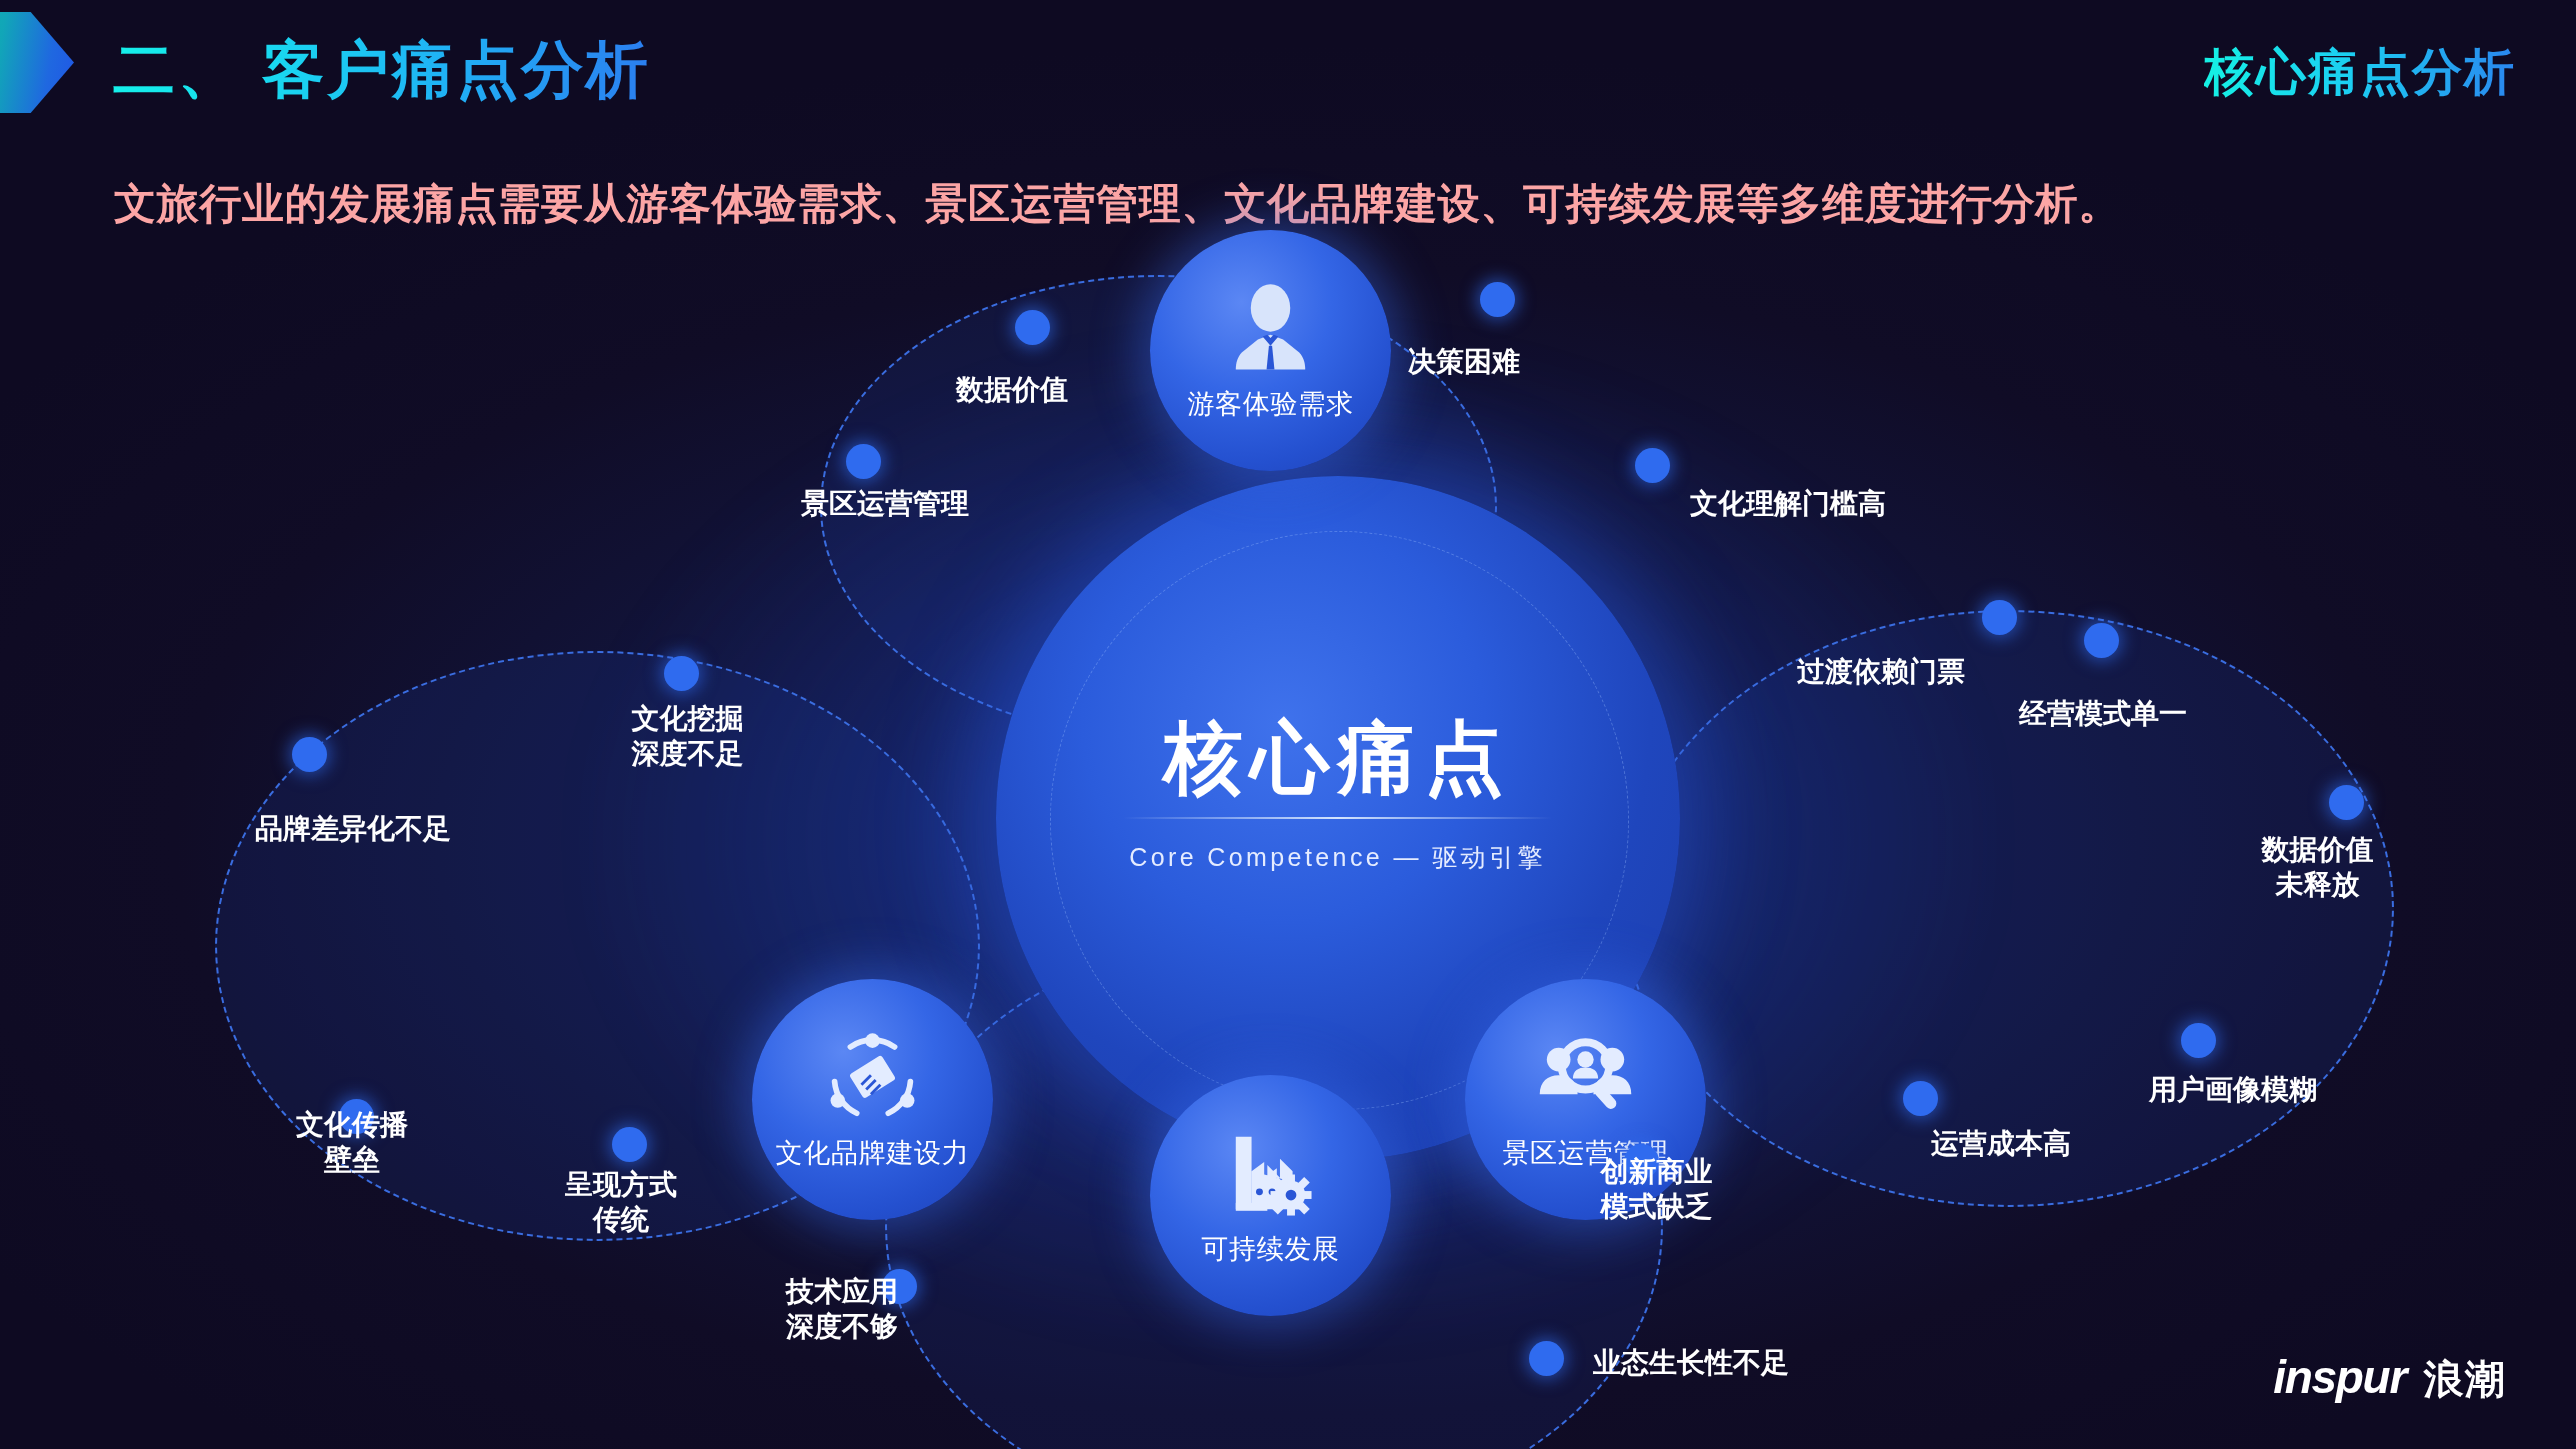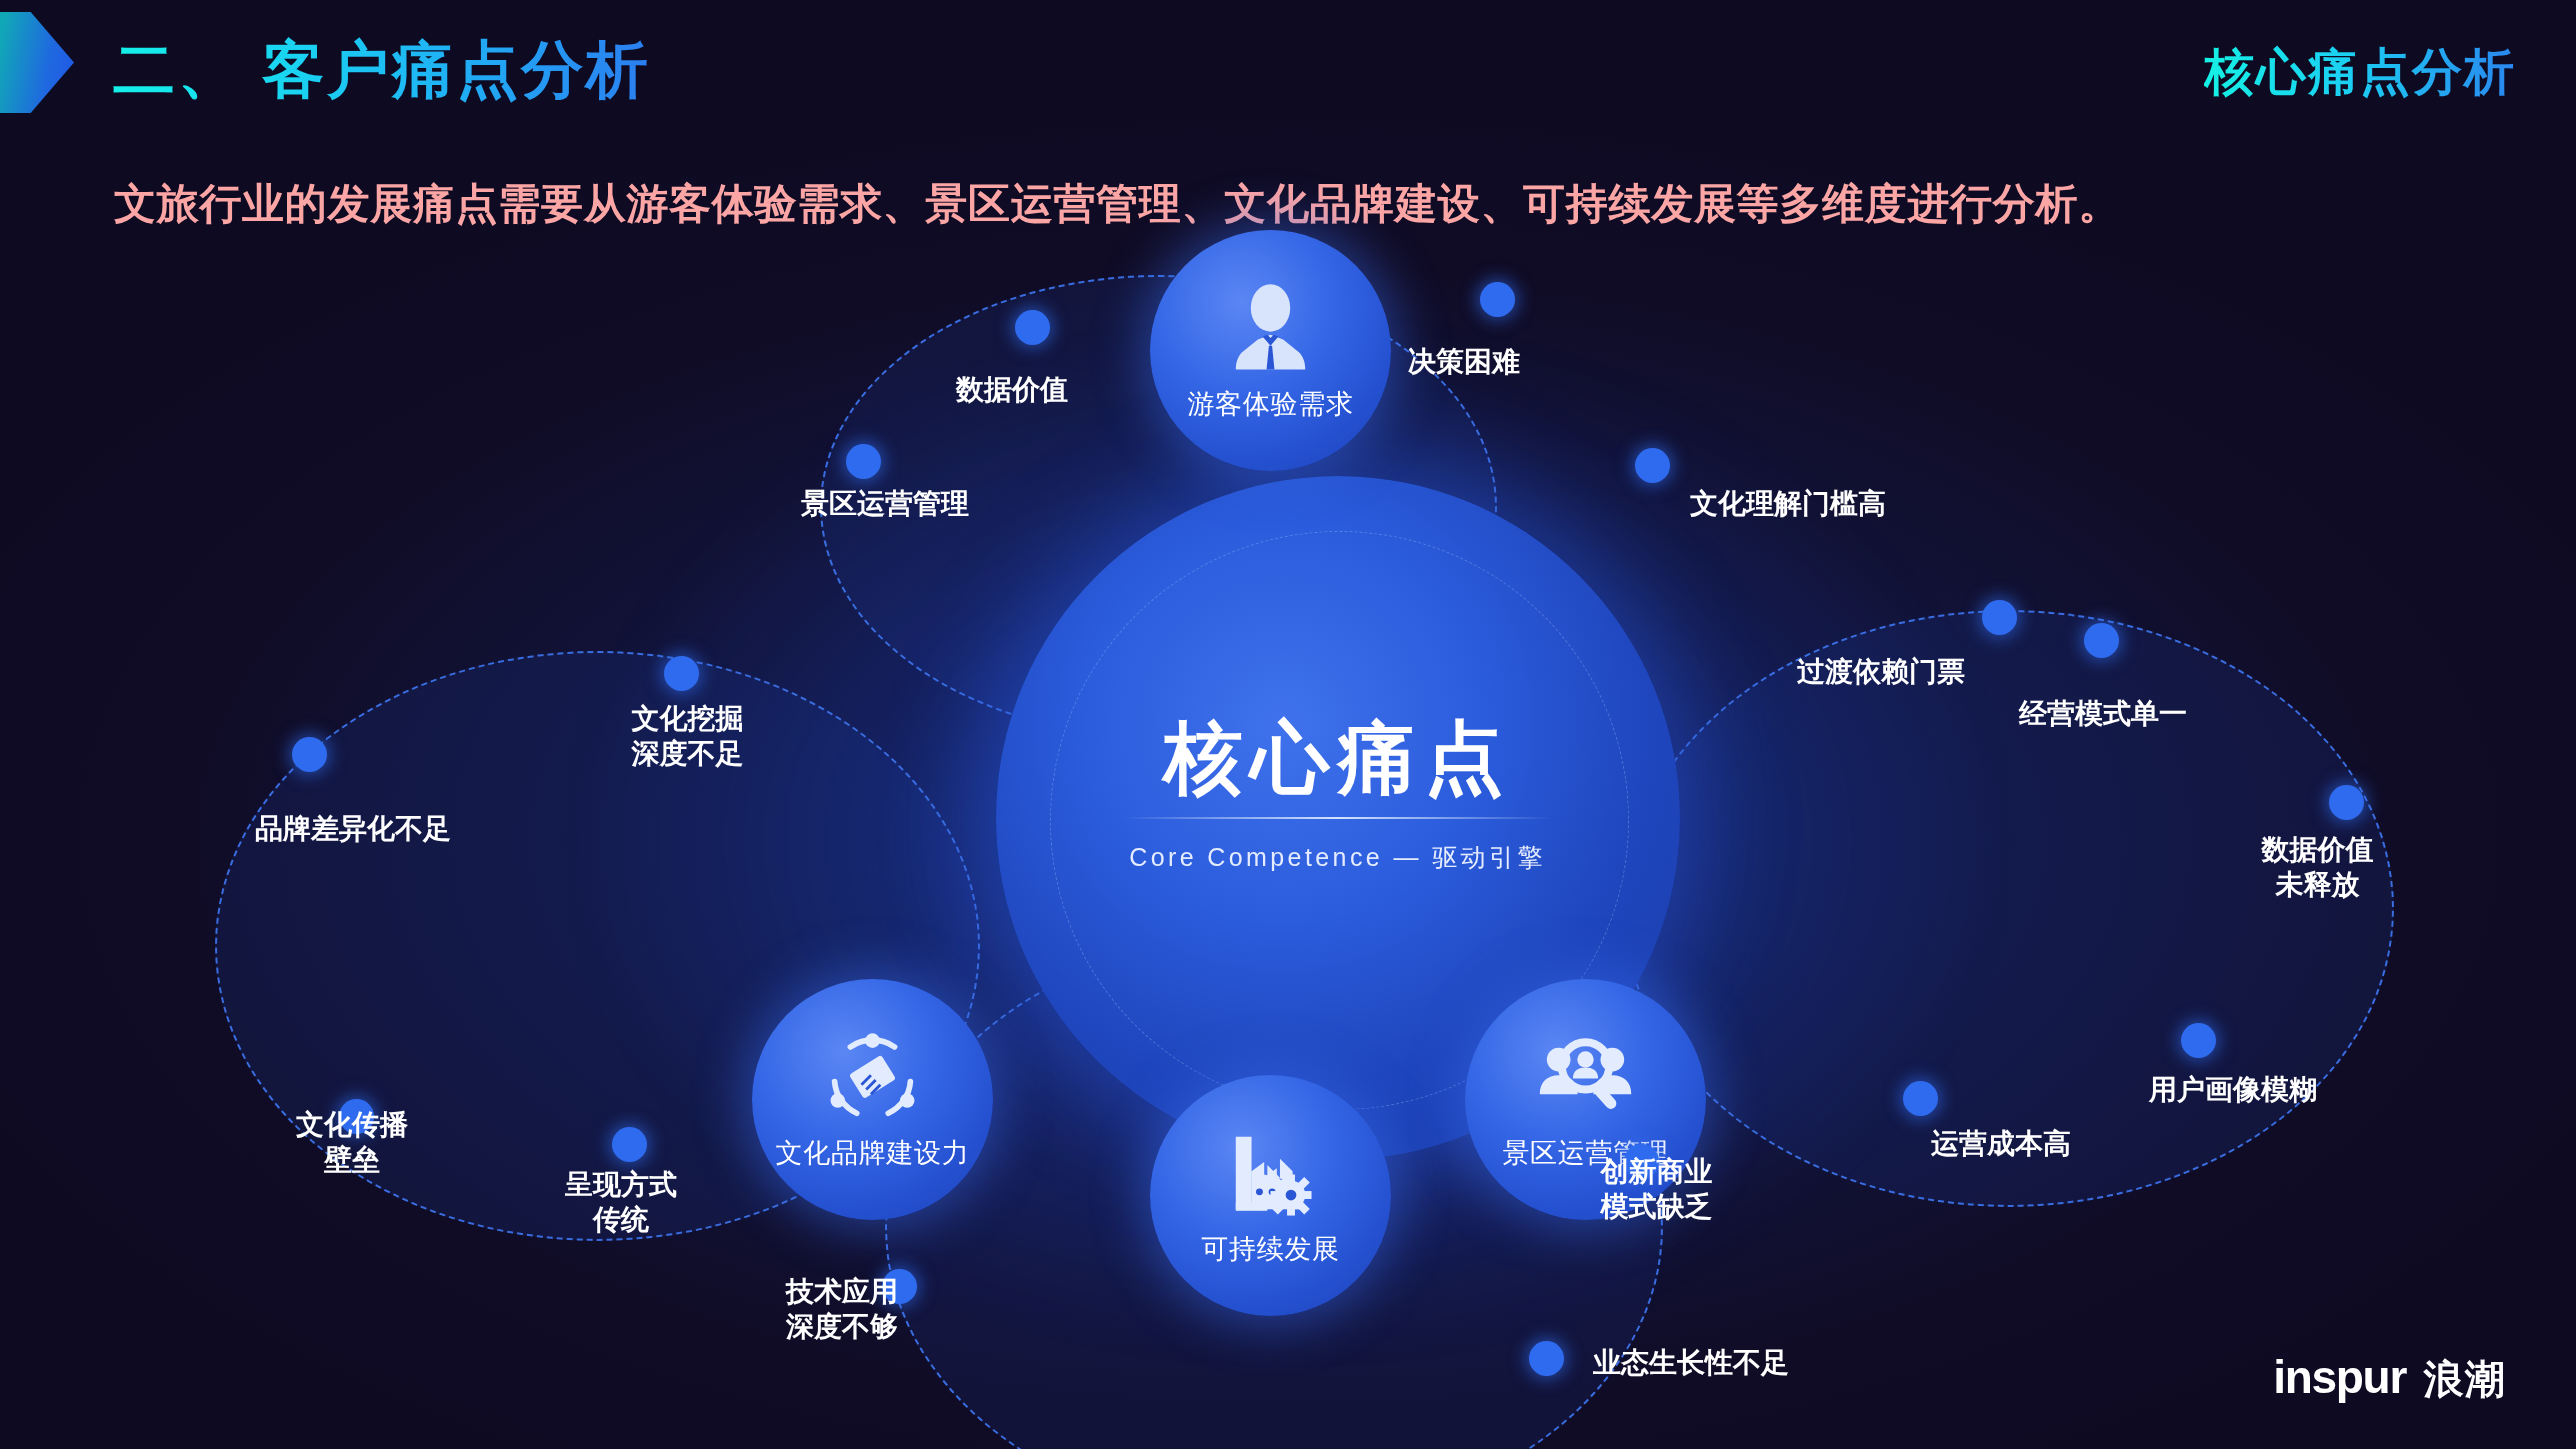--- a/index.html
+++ b/index.html
@@ -67,21 +67,21 @@
 
   
   .dot{position:absolute;width:35px;height:35px;border-radius:50%;background:#2f6bef;box-shadow:0 0 16px 4px rgba(47,107,239,.55);}
 
   
   .plabel{position:absolute;color:#ffffff;font-size:28px;font-weight:bold;line-height:1.25;white-space:pre-line;}
   .plabel.c{text-align:center;}
 
   
   .logo{position:absolute;right:70px;bottom:42px;display:flex;align-items:baseline;gap:17.4px;}
-  .logo .en{font-size:46px;font-weight:bold;color:#fff;letter-spacing:-1.3px;font-family:"Liberation Sans",sans-serif;}
+  .logo .en{font-size:46px;font-weight:bold;color:#fff;letter-spacing:-1.3px;font-style:italic;font-family:"Liberation Sans",sans-serif;}
   .logo .cn{font-size:40px;font-weight:bold;color:#fff;letter-spacing:1.3px;}
 </style>
 </head>
 <body>
 
 <div class="bg-root"></div>
 <div class="bg-glow"></div>
 
 <div class="arrow-mark"></div>
 <div class="title-main">二、 客户痛点分析</div>

